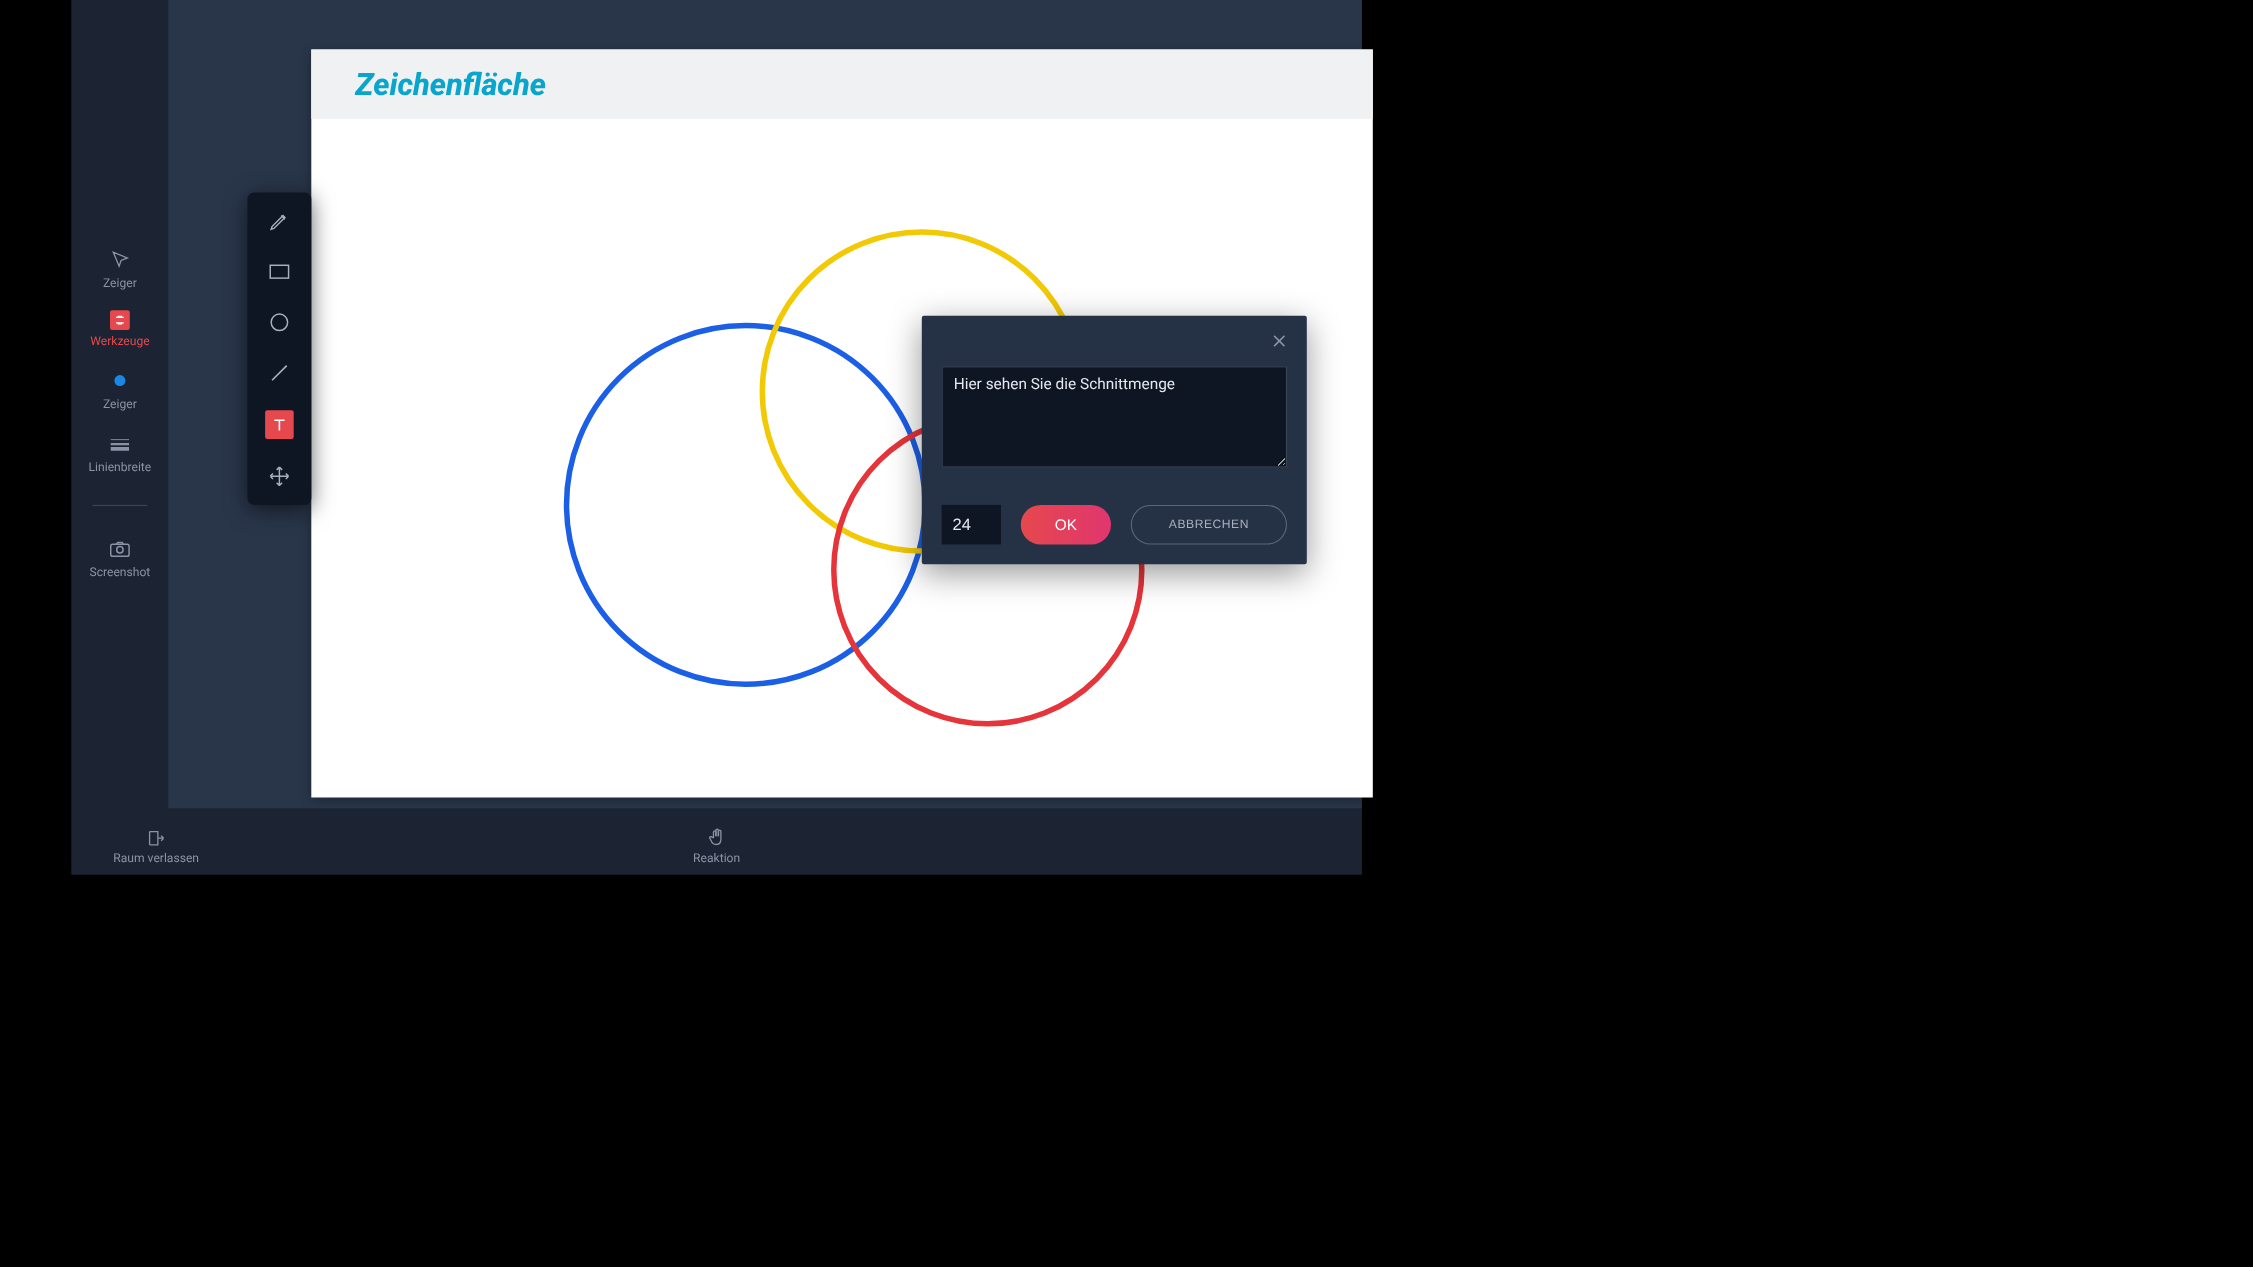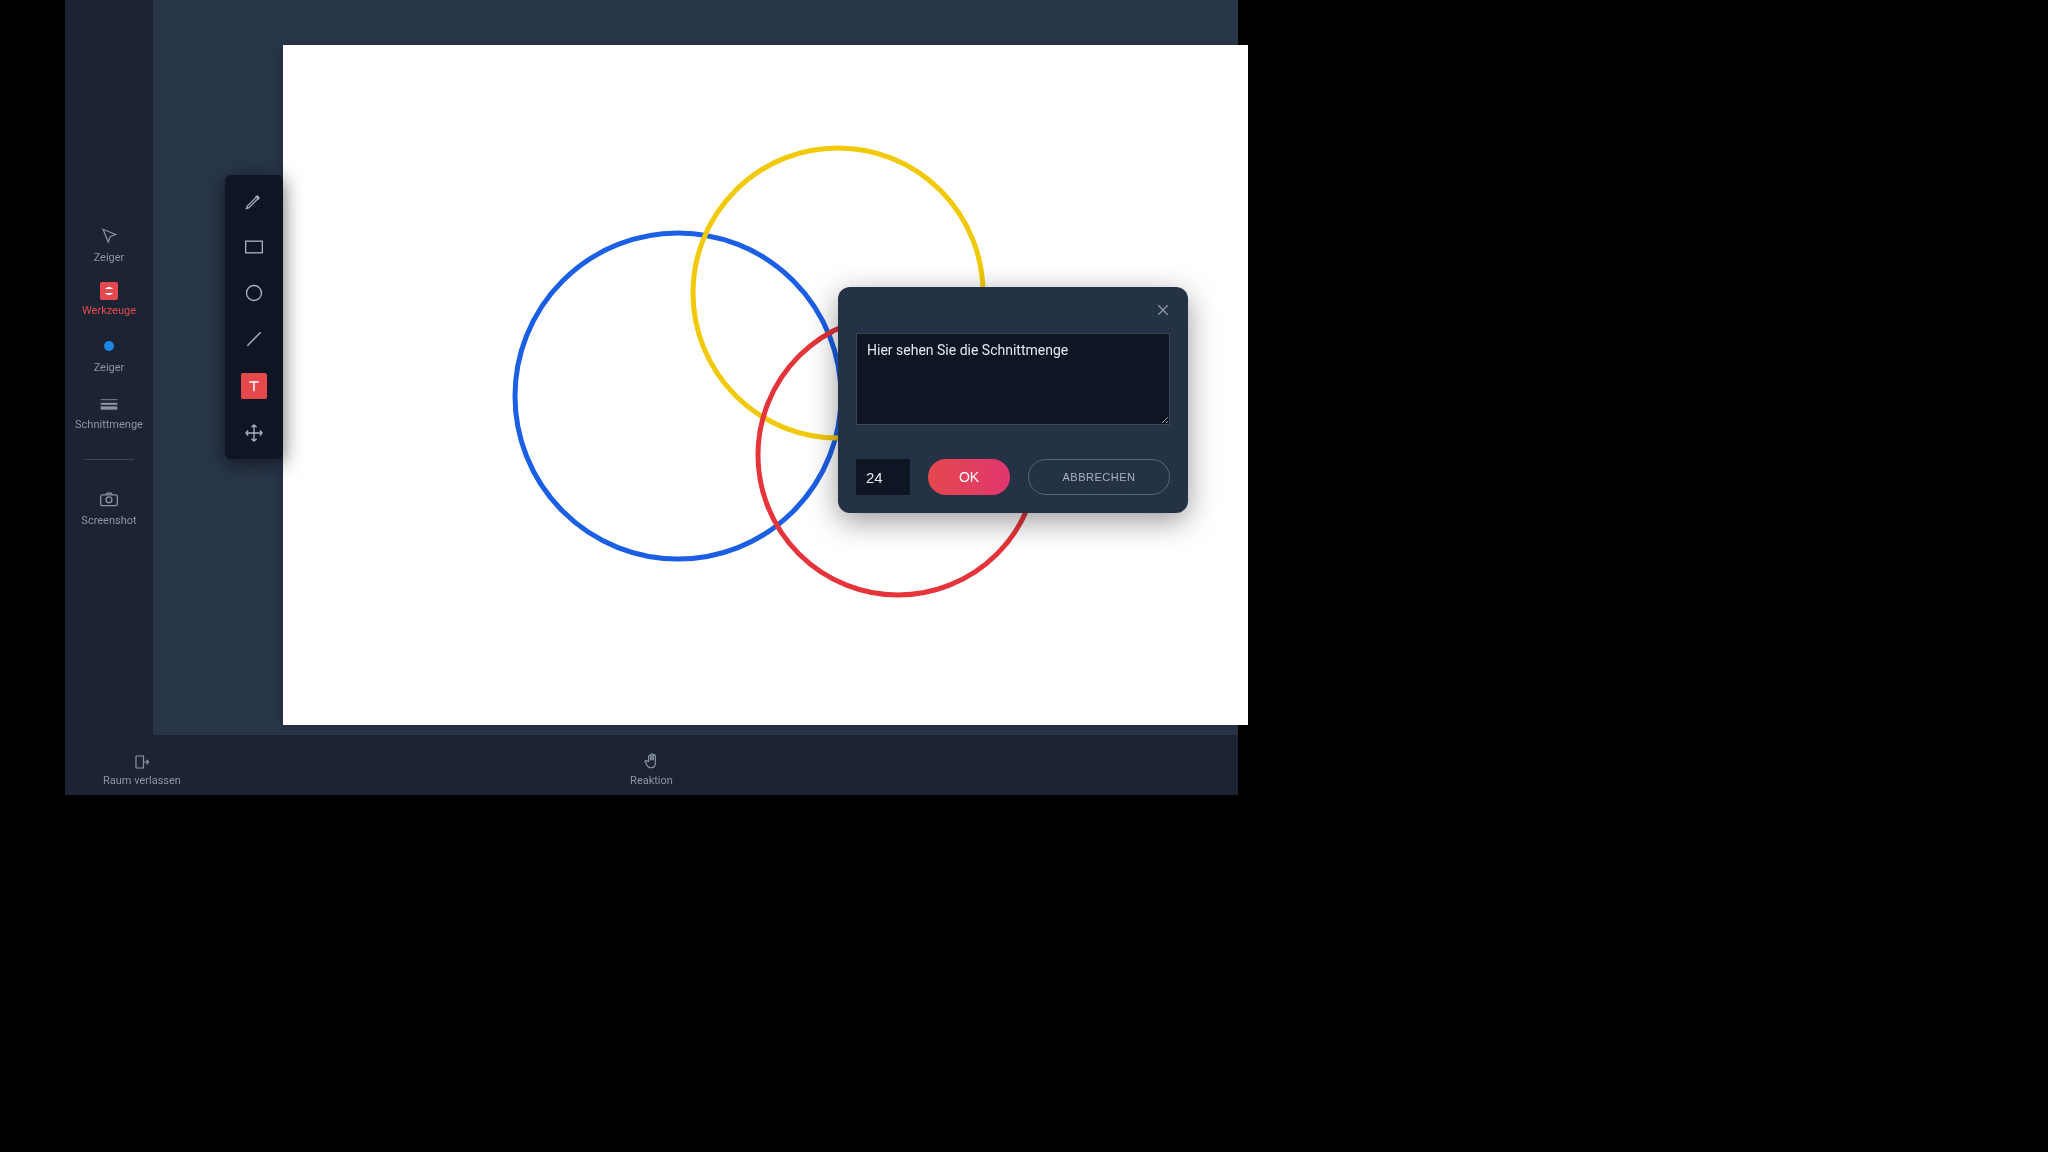--- a/index.html
+++ b/index.html
@@ -127,21 +127,21 @@
     position: relative;
     width: 100%;
     height: calc(100% - 63px);
   }
   .dialog {
     position: absolute;
     left: 773px;
     top: 287px;
     width: 350px;
     background: #253246;
-    border-radius: 12px;
+    border-radius: 2px;
     padding: 18px;
     z-index: 10;
     box-shadow: 0 8px 30px rgba(0,0,0,.4);
   }
   .dialog-close {
     position:absolute;
     right: 14px; top: 12px;
     width: 22px; height:22px;
     display:flex;align-items:center;justify-content:center;
     color:#8a94a6;
@@ -247,39 +247,42 @@
     </div>
 
     <div class="sidebar-item">
       <span class="icon-slot">
         <svg width="20" height="14" viewBox="0 0 24 14" stroke="currentColor">
             <line x1="2" y1="3" x2="22" y2="3" stroke-width="1"></line>
             <line x1="2" y1="8" x2="22" y2="8" stroke-width="2.5"></line>
             <line x1="2" y1="13" x2="22" y2="13" stroke-width="4"></line>
           </svg>
       </span>
-      <span class="label">Schnittmenge</span>
+      <span class="label">Linienbreite</span>
     </div>
 
     <div class="sidebar-divider"></div>
 
     <div class="sidebar-item">
       <span class="icon-slot">
         <svg width="20" height="18" viewBox="0 0 24 20" fill="none" stroke="currentColor" stroke-width="1.6">
             <rect x="2" y="5" width="20" height="13" rx="2"></rect>
             <circle cx="12" cy="11" r="3.5"></circle>
             <path d="M8 5l1.5-2h5L16 5"></path>
           </svg>
       </span>
       <span class="label">Screenshot</span>
     </div>
   </div>
 
   <div class="main-area">
     <div class="canvas-container">
+      <div class="canvas-header">
+        <span class="canvas-title">Zeichenfläche</span>
+      </div>
       <div class="canvas-drawing">
         <svg width="100%" height="100%" viewBox="0 0 965 617">
           <circle cx="395" cy="351" r="163" fill="none" stroke="#1b5fe5" stroke-width="5"></circle>
           <circle cx="555" cy="248" r="145" fill="none" stroke="#f2c905" stroke-width="5"></circle>
           <circle cx="615" cy="410" r="140" fill="none" stroke="#e5343a" stroke-width="5"></circle>
         </svg>
       </div>
     </div>
   </div>
 

